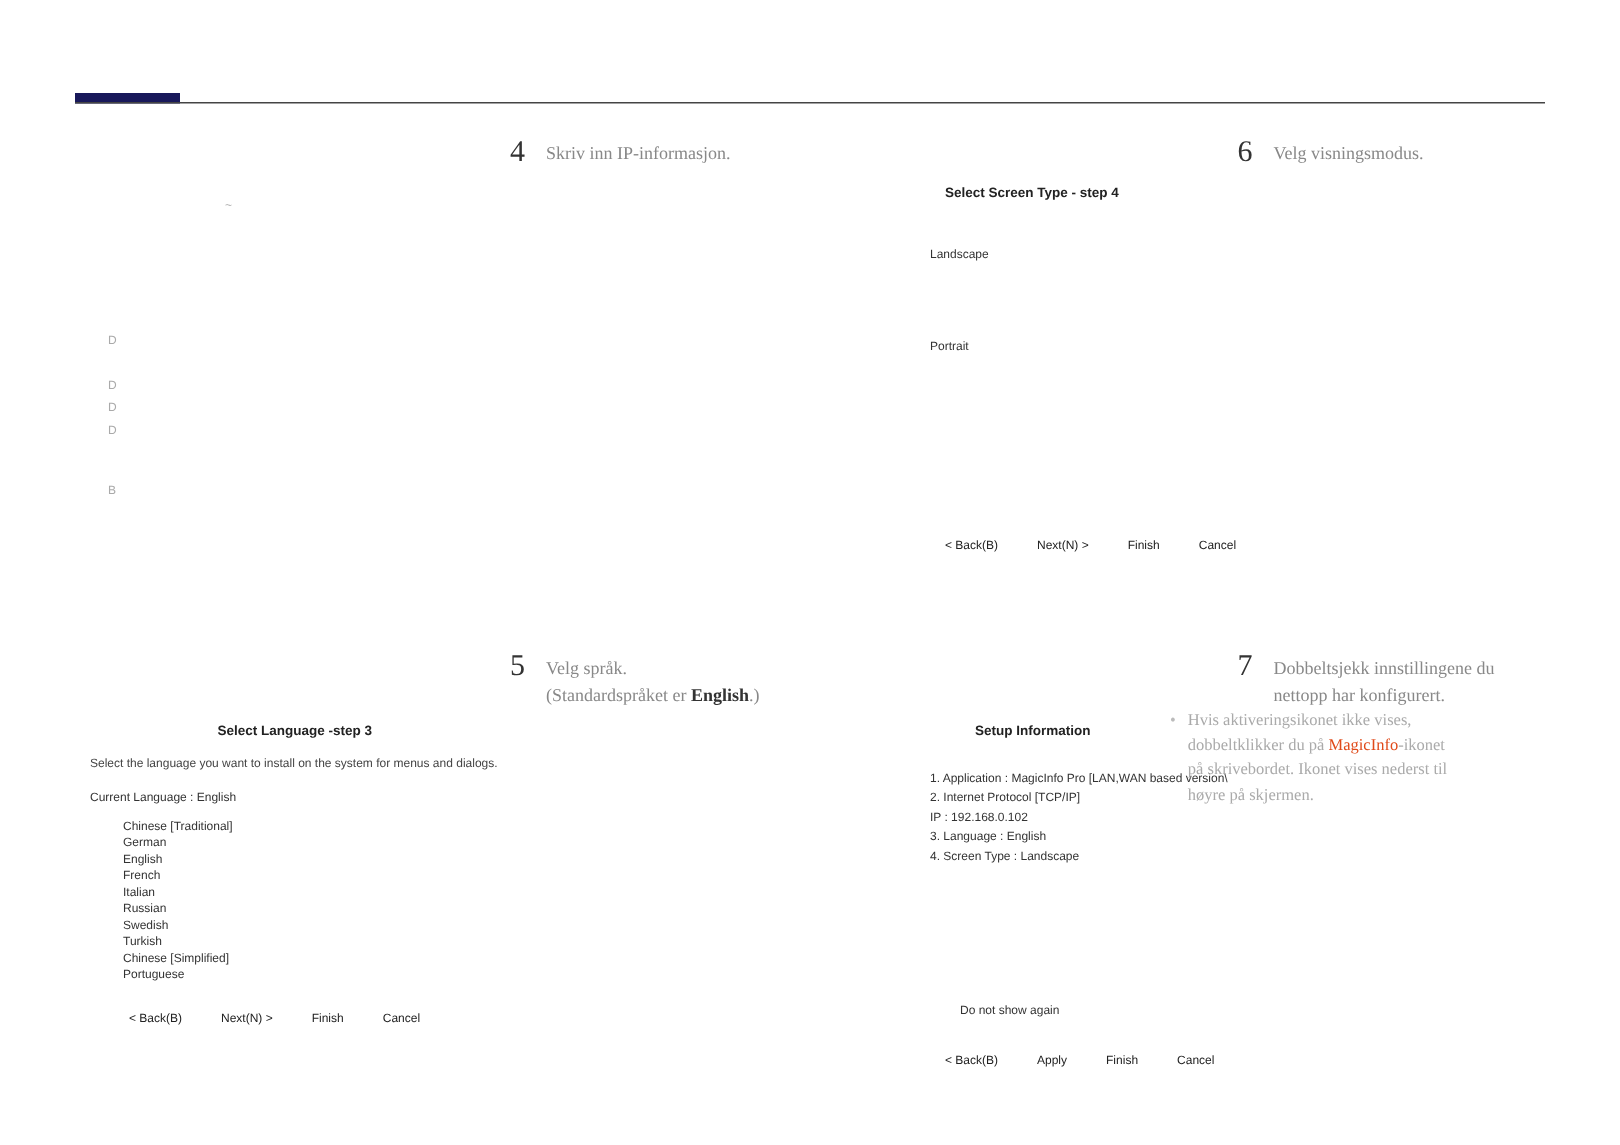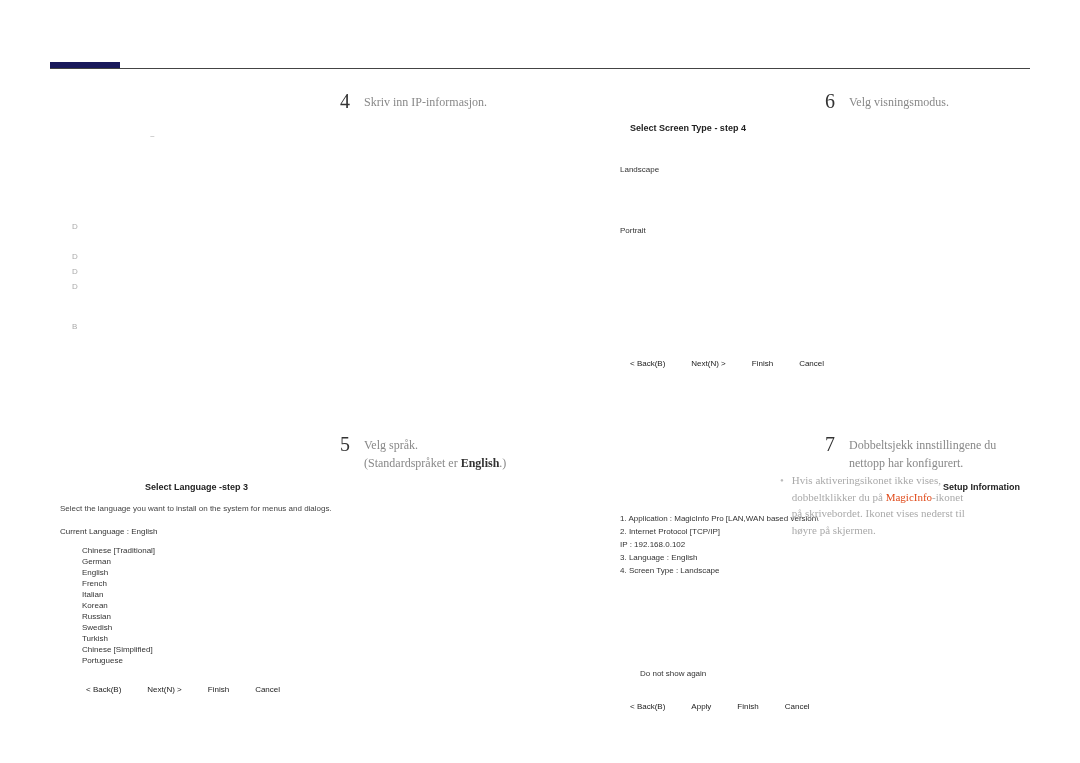--- a/index.html
+++ b/index.html
@@ -165,21 +165,20 @@
   <div class="panel step5-box">
     <div class="panel-title" style="padding-left:85px;">Select Language -step 3</div>
     <div class="panel-sub">Select the language you want to install on the system for menus and dialogs.</div>
     <div class="line">Current Language    :    English</div>
     <div class="lang-list">
       <div>Chinese [Traditional]</div>
       <div>German</div>
       <div>English</div>
       <div>French</div>
       <div>Italian</div>
-      <div>Korean</div>
       <div>Russian</div>
       <div>Swedish</div>
       <div>Turkish</div>
       <div>Chinese [Simplified]</div>
       <div>Portuguese</div>
     </div>
     <div class="btn-row">
       <span>&lt; Back(B)</span>
       <span>Next(N) &gt;</span>
       <span>Finish</span>
@@ -212,21 +211,21 @@
 
   <div class="step" style="padding-left:255px;">
     <div class="step-num">7</div>
     <div class="step-text">
       <span>Dobbeltsjekk innstillingene du</span><br>
       <span>nettopp har konfigurert.</span>
     </div>
   </div>
 
   <div class="panel step7-box">
-    <div class="panel-title" style="padding-left:30px;text-align:right;">Setup Information</div>
+    <div class="panel-title" style="padding-left:30px;">Setup Information</div>
     <div style="height:10px;"></div>
     <div class="line">1. Application  :      MagicInfo Pro [LAN,WAN based version\</div>
     <div class="line">2. Internet Protocol [TCP/IP]</div>
     <div class="line">    IP  :      192.168.0.102</div>
     <div class="line">3. Language  :      English</div>
     <div class="line">4. Screen Type  :     Landscape</div>
     <div style="height:90px;"></div>
     <div class="line" style="padding-left:20px;">Do not show again</div>
     <div style="height:20px;"></div>
     <div class="btn-row-right">

